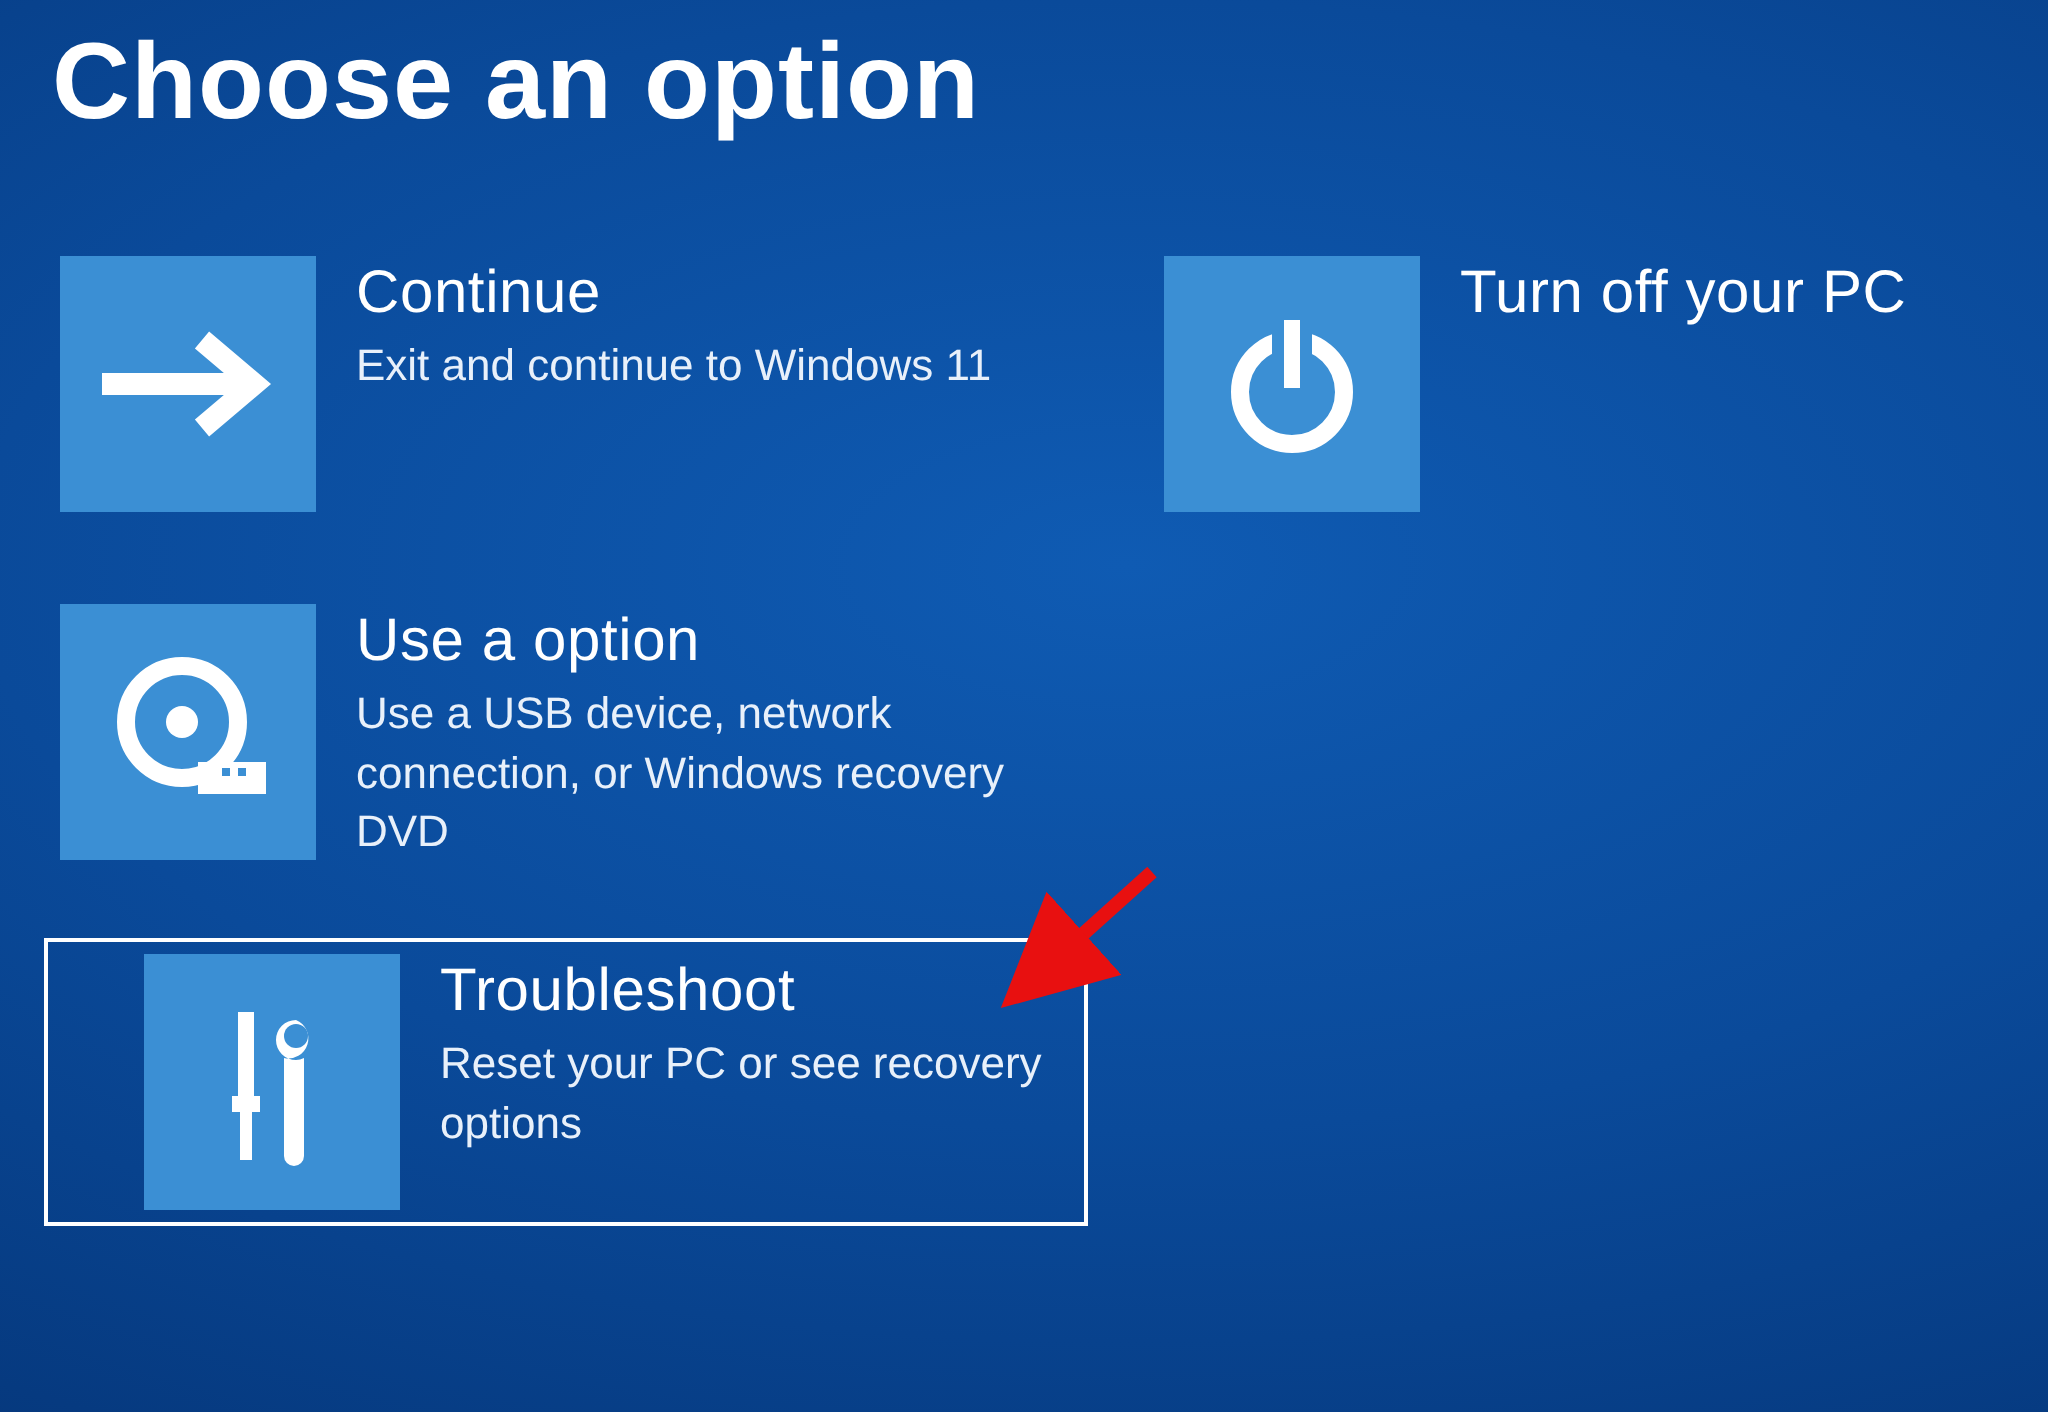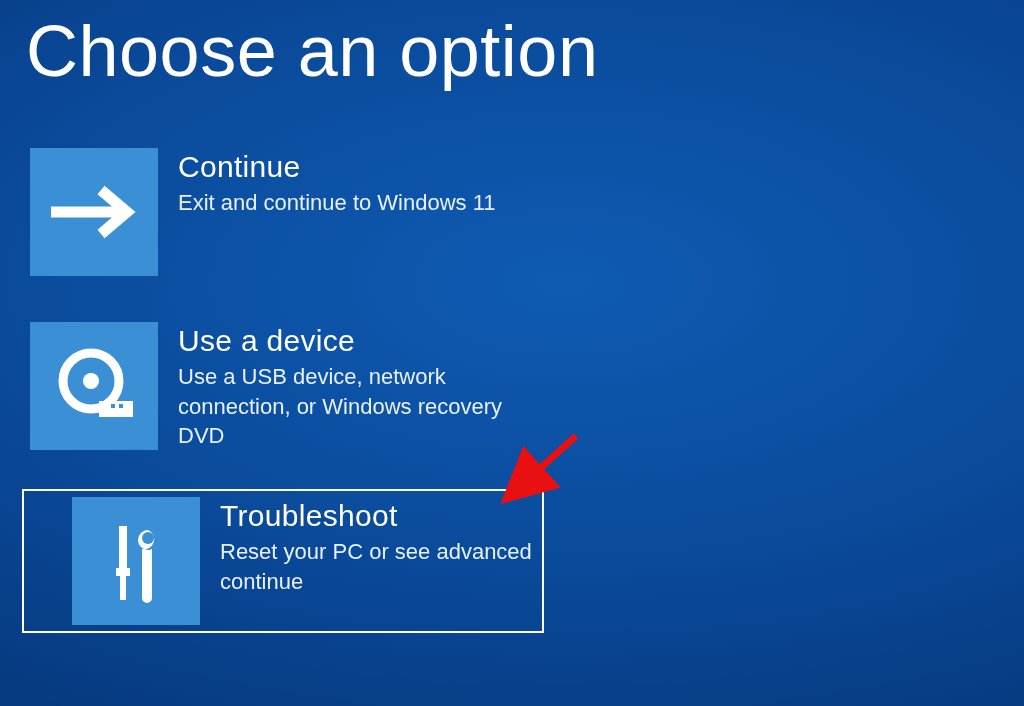--- a/index.html
+++ b/index.html
@@ -4,22 +4,22 @@
 <style>
   * { box-sizing: border-box; margin: 0; padding: 0; }
   html, body { width: 1024px; height: 706px; overflow: hidden; }
   body {
     background: radial-gradient(ellipse 140% 100% at 55% 40%, #0f5bb3 0%, #0a4a9a 40%, #063a80 70%, #042d68 100%);
     font-family: "Segoe UI Light", "Segoe UI", Arial, sans-serif;
     color: #fff;
     position: relative;
   }
   .title {
-    font-size: 72px;
-    font-weight: 400;
+    font-size: 54px;
+    font-weight: 700;
     padding: 10px 12px 0 26px;
     letter-spacing: 0.5px;
   }
   .columns {
     display: flex;
     gap: 30px;
     padding: 48px 0 0 22px;
   }
   .col { display: flex; flex-direction: column; gap: 30px; }
   .tile {
@@ -92,44 +92,59 @@
       <div class="icon-box">
         <svg width="90" height="90" viewBox="0 0 90 90">
           <circle cx="42" cy="40" r="28" stroke="#fff" stroke-width="9" fill="none"></circle>
           <circle cx="42" cy="40" r="8" fill="#fff"></circle>
           <rect x="50" y="60" width="34" height="16" fill="#fff"></rect>
           <rect x="62" y="63" width="4" height="4" fill="#3b8fd4"></rect>
           <rect x="70" y="63" width="4" height="4" fill="#3b8fd4"></rect>
         </svg>
       </div>
       <div class="tile-text">
-        <div class="tile-title">Use a device</div>
+        <div class="tile-title">Use a option</div>
         <div class="tile-sub">Use a USB device, network connection, or Windows recovery DVD</div>
       </div>
     </div>
 
     <div class="tile selected">
       <div class="icon-box">
         <svg width="80" height="90" viewBox="0 0 80 90">
 
           <rect x="23" y="10" width="8" height="42" fill="#fff"></rect>
           <rect x="20" y="52" width="14" height="8" fill="#fff"></rect>
           <rect x="24" y="60" width="6" height="24" fill="#fff"></rect>
 
           <path d="M52 14 a10 10 0 0 0 0 20 a10 10 0 0 0 4 -1 L56 82 a5 5 0 1 1 -10 0 L46 33 a10 10 0 0 0 6 -19 Z" fill="#fff"></path>
           <circle cx="52" cy="22" r="6" fill="#3b8fd4"></circle>
         </svg>
       </div>
       <div class="tile-text">
         <div class="tile-title">Troubleshoot</div>
-        <div class="tile-sub">Reset your PC or see advanced continue</div>
+        <div class="tile-sub">Reset your PC or see recovery options</div>
       </div>
     </div>
   </div>
 
+  <div class="col col2">
+
+    <div class="tile">
+      <div class="icon-box">
+        <svg width="80" height="80" viewBox="0 0 80 80">
+          <circle cx="40" cy="44" r="26" stroke="#fff" stroke-width="9" fill="none"></circle>
+          <rect x="30" y="10" width="20" height="22" fill="#3b8fd4"></rect>
+          <rect x="36" y="8" width="8" height="34" fill="#fff"></rect>
+        </svg>
+      </div>
+      <div class="tile-text">
+        <div class="tile-title">Turn off your PC</div>
+      </div>
+    </div>
+  </div>
 </div>
 
 <svg class="arrow-annot" viewBox="0 0 90 80">
   <defs>
     <marker id="ah" markerWidth="8" markerHeight="8" refX="5" refY="4" orient="auto">
       <path d="M0 0 L8 4 L0 8 Z" fill="#e81010"></path>
     </marker>
   </defs>
   <line x1="78" y1="6" x2="18" y2="60" stroke="#e81010" stroke-width="7" marker-end="url(#ah)"></line>
 </svg>

